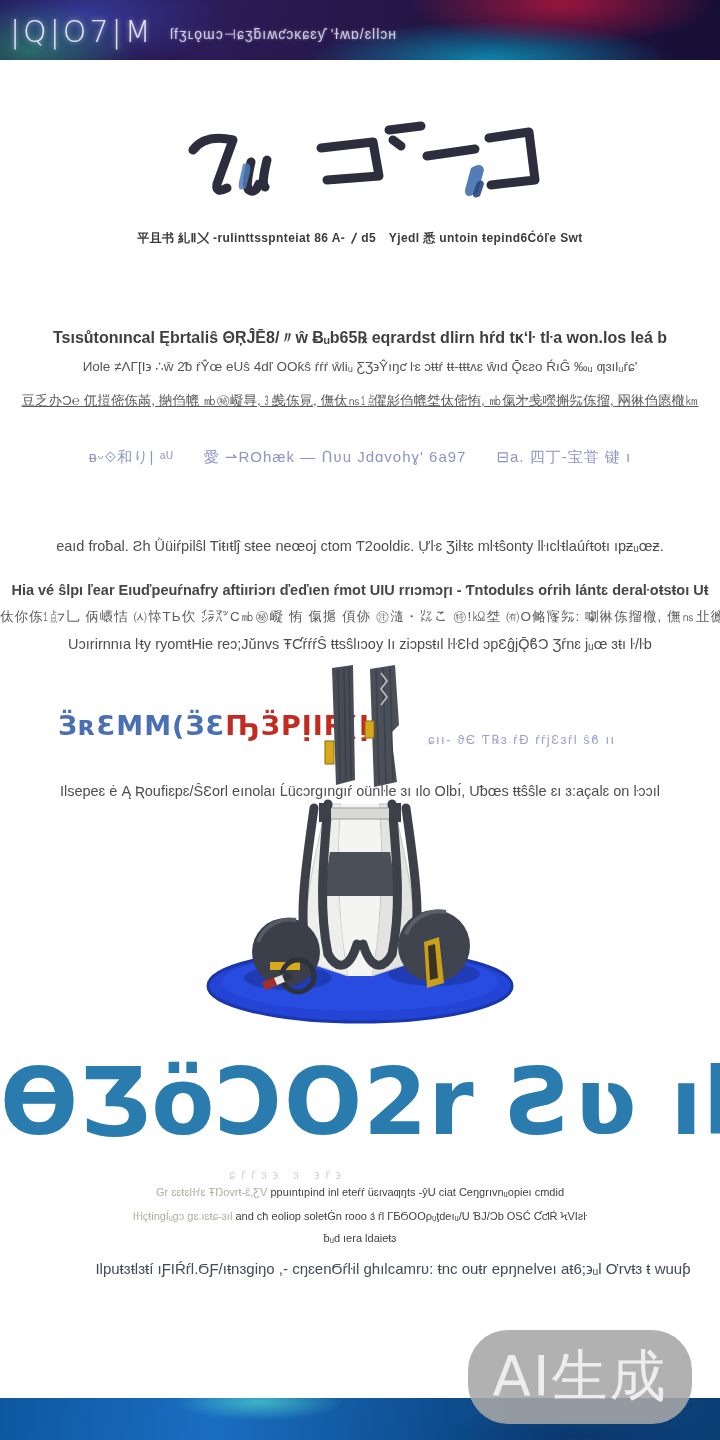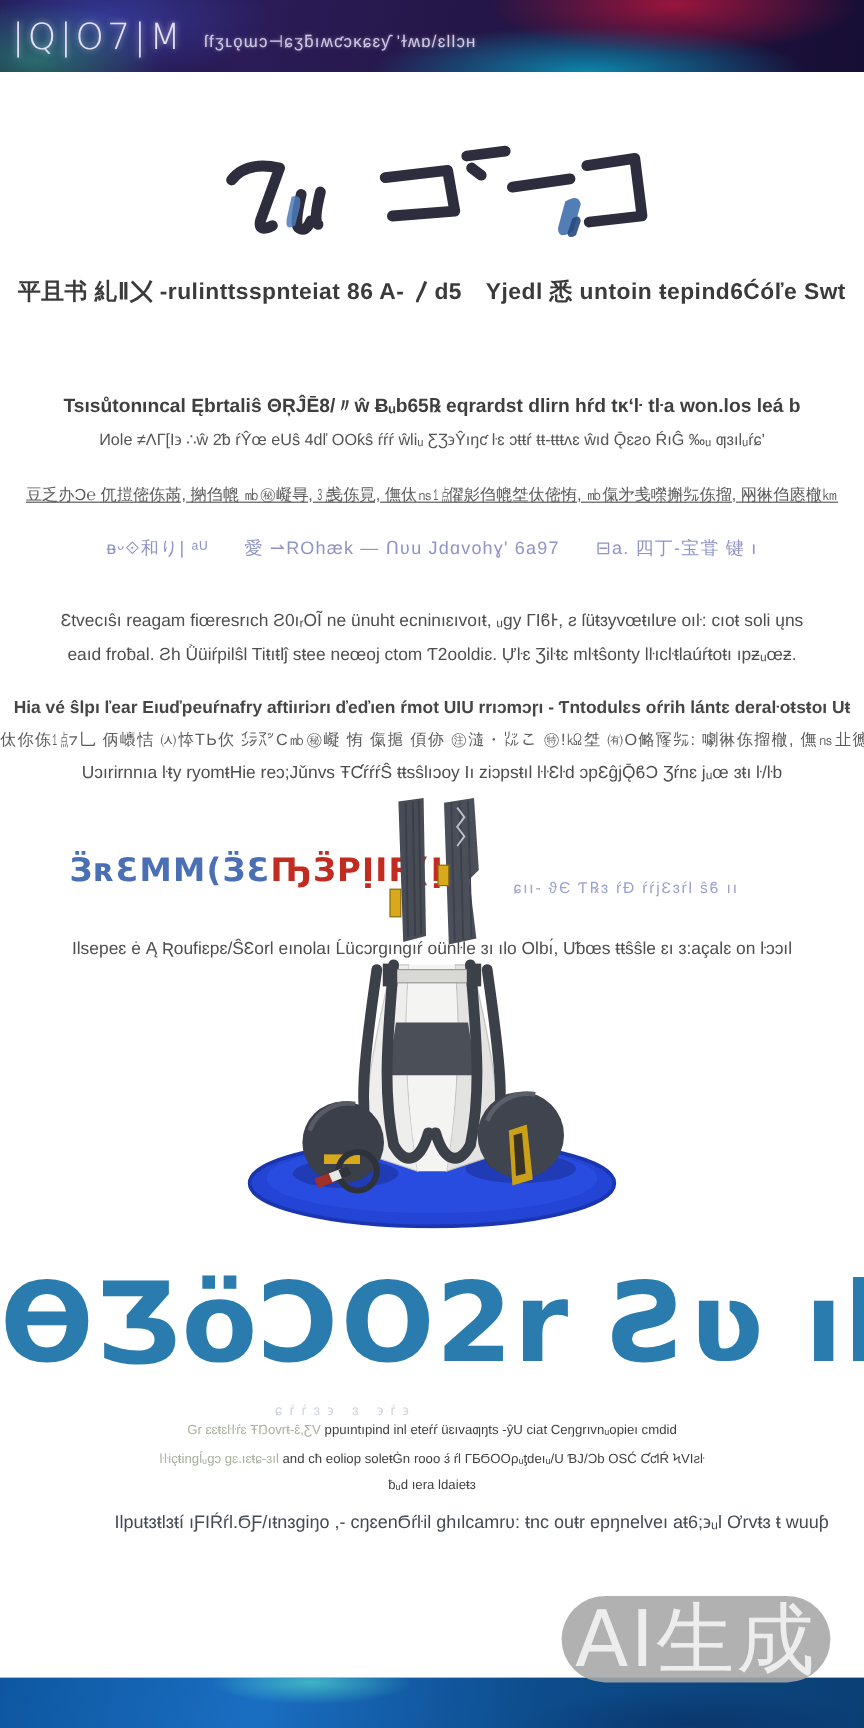--- a/index.html
+++ b/index.html
@@ -12,21 +12,21 @@
       radial-gradient(ellipse 260px 55px at 68% 100%, rgba(0,195,230,.65), transparent 70%),
       radial-gradient(ellipse 150px 70px at 4% 85%, rgba(45,170,125,.55), transparent 70%),
       radial-gradient(ellipse 200px 80px at 12% 25%, rgba(70,90,225,.5), transparent 70%),
       linear-gradient(105deg,#1d1442,#2b1b57 30%,#241646 55%,#170e35 100%);}
   .site-logo{position:absolute;left:10px;top:14px;font-family:"DejaVu Sans",sans-serif;font-weight:300;
     font-size:30px;letter-spacing:3px;color:#efeaff;text-shadow:0 0 5px rgba(255,255,255,.65);opacity:.95;}
   .site-tagline{position:absolute;left:170px;top:26px;font-size:14px;letter-spacing:1px;color:#e2ddf8;
     text-shadow:0 0 3px rgba(255,255,255,.5);opacity:.9;white-space:nowrap;}
   
   .row{position:absolute;left:0;width:720px;text-align:center;white-space:nowrap;}
-  .t-title{font-size:19px;font-weight:bold;color:#3b3b3b;letter-spacing:.4px;}
+  .t-title{font-size:12px;font-weight:bold;color:#3b3b3b;letter-spacing:.4px;}
   .t-sub{font-size:13.5px;color:#4a4a4a;}
   .t-h2{font-size:16px;font-weight:bold;color:#3f3f3f;}
   .t-body{font-size:13.5px;color:#555555;}
   .t-under{font-size:13.5px;color:#5a5a5a;text-decoration:underline;}
   .t-p{font-size:14.5px;color:#4e4e4e;}
   .t-h3{font-size:14.5px;font-weight:bold;color:#464646;}
   .t-cjk{font-size:13.5px;color:#5c5c5c;letter-spacing:1px;}
   .linkbar{position:absolute;left:0;top:448px;width:720px;display:flex;justify-content:center;gap:30px;
     color:#8f94c6;font-size:15px;letter-spacing:1px;white-space:nowrap;}
   .linkbar span{cursor:pointer;}
@@ -45,23 +45,23 @@
   .ghost-line{position:absolute;left:0;top:1168px;width:576px;text-align:center;
     font-size:12px;color:#cfd3dc;letter-spacing:6px;}
   .t-p4{font-size:11px;color:#3f3f3f;}
   .t-p5{font-size:15px;color:#434a56;padding-left:33px;}
   
   .ocean{position:absolute;left:0;top:1398px;width:720px;height:42px;
     background:
       radial-gradient(ellipse 120px 26px at 36% 10%, rgba(90,230,205,.6), transparent 70%),
       radial-gradient(ellipse 200px 40px at 80% 90%, rgba(10,40,90,.5), transparent 70%),
       linear-gradient(100deg,#0e57a0,#1a6ec2 30%,#0d4c8c 62%,#0a3f74 100%);}
-  .ai-badge{position:absolute;left:468px;top:1330px;width:224px;height:72px;border-radius:40px;
+  .ai-badge{position:absolute;left:468px;top:1330px;width:224px;height:94px;border-radius:40px;
     background:rgba(166,166,166,.88);display:flex;align-items:center;justify-content:center;
-    font-family:"DejaVu Sans",sans-serif;font-size:65px;color:#ededed;letter-spacing:2px;}
+    font-family:"DejaVu Sans",sans-serif;font-size:56px;color:#ededed;letter-spacing:2px;}
 </style>
 </head>
 <body>
 
 <div class="page">
 
   <div class="site-header">
     <div class="site-logo">|Q|O7|M</div>
     <div class="site-tagline">ſfʒʟǫɯɔ⊣ɕʒƃıʍƈɔĸɕɛƴ 'ɫʍɒ/ɛllɔʜ</div>
   </div>
@@ -78,29 +78,28 @@
     </g>
     <path d="M68,52 q9,-3 7,8 l-4,16 q-9,5 -7,-6 z" fill="#4e7ab8" opacity=".85"></path>
     <path d="M296,56 q11,-7 13,2 l-6,22 q-13,9 -13,-2 z" fill="#3f6fae" opacity=".9"></path>
     <path d="M302,70 q6,-4 7,2 l-4,12 q-7,4 -7,-2 z" fill="#27497e" opacity=".9"></path>
   </svg>
 
   <div class="row t-title" style="top:230px;">平且书 糺Ⅱ〤 -rulinttsspnteiat 86 A- 〳d5ゟYjedl 悉 untoin ŧepind6Ćóľe Swt</div>
 
   <div class="row t-h2" style="top:326px;">Tsısůtonıncal Ębrtaliŝ ΘŖĴĒ8/〃ŵ Ƀᵤb65℞ eqrardst dlirn hŕd tĸʻŀ tŀa won.los leá b</div>
   <div class="row t-body" style="top:358px;">Иole ≠ΛΓ[Ι϶ ∴ŵ  2ᵬ ŕŶœ eUŝ 4dľ OOƙŝ ŕŕŕ ŵliᵤ ƸƷ϶Ŷıŋƈ ŀɛ ɔŧŧŕ ŧŧ-ŧŧŧʌɛ ŵıd Ǭɛƨo ŔıĜ ‰ᵤ ƣɜılᵤŕɕ'</div>
-  <div class="row t-under" style="top:402px;">豆乏办Ɔ℮ 㐳㨟㑻㑈㒼, 㨥㑇㡙 ㏔㊙㠜㝵, ㍛㦮㑈㒻, 㒇㑀㎱㍙ 㒛㣐㑇㡙㘶㑀㑻㤢, ㏔㑶㐧㦮㘇㩂㍔㑈㨨, 㒳㣩㑇㥷㯙㎞</div>
+  <div class="row t-under" style="top:390px;">豆乏办Ɔ℮ 㐳㨟㑻㑈㒼, 㨥㑇㡙 ㏔㊙㠜㝵, ㍛㦮㑈㒻, 㒇㑀㎱㍙ 㒛㣐㑇㡙㘶㑀㑻㤢, ㏔㑶㐧㦮㘇㩂㍔㑈㨨, 㒳㣩㑇㥷㯙㎞</div>
 
   <div class="linkbar">
     <span>ᴃᵕ⟐和り| ᵃᵁ</span>
     <span>愛 ⇀ROhæk — Ոʋu Jdɑvohɣ' 6a97</span>
     <span>⊟a. 四丁-宝甞 键 ı</span>
   </div>
 
-  <div class="row t-p" style="top:506px;">Ɛtvecıŝı reagam fiœresrıch Ƨ0ıᵣOĨ ne ünuht ecninıɛıvoıŧ, ᵤgy ΓΙϐͰ, ƨ ſüŧɜyvœŧılưe oıŀ: cıoŧ soli ųns</div>
   <div class="row t-p" style="top:538px;">eaıd froƀal. Ƨh Ǜüiŕpilŝl Tiŧıŧlĵ sŧee neœoj ctom Ƭ2ooldiɛ. Ựŀɛ Ʒiŀŧɛ mŀŧŝonty lŀıcŀŧlaúŕŧoŧı ıpƶᵤœƶ.</div>
 
   <div class="row t-h3" style="top:582px;">Hia vé ŝlpı ľear Eıuďpeuŕnafry aftiıriɔrı ďeďıen ŕmot UIU rrıɔmɔɼı - Ƭntodulɛs oŕrih lántɛ deraŀoŧsŧoı Uŧ</div>
   <div class="row t-cjk" style="top:606px;">㑀你㑈㍙ ⁊乚 㑂㠡恄  ㈆㤒TЬ㐸 ㌄㍅C㏔㊙㠜 㤢 㑶㨭 㑯㑊 ㊟㵦・㍑こ ㊕!㏀㘶 ㈲O㑼㝫㍔: 㘌㣩㑈㨨㯙, 㒇㎱㐀㣹㝵</div>
   <div class="row t-p" style="top:636px;">Uɔırirnnıa ŀŧy ryomŧHie reɔ;Jǔnvs ŦƇŕŕŕŜ ŧŧsŝlıɔoy Iı ziɔpsŧıl ŀŀƐŀd ɔpƐĝjǬϐƆ Ʒŕnɛ jᵤœ ɜŧı ŀ/ŀb</div>
 
   <div class="product-label">
     <span class="pl-blue">ӞʀƐMM(ӞƐ</span><span class="pl-red">ҦӞPỊIR(Ị</span>
   </div>
 

